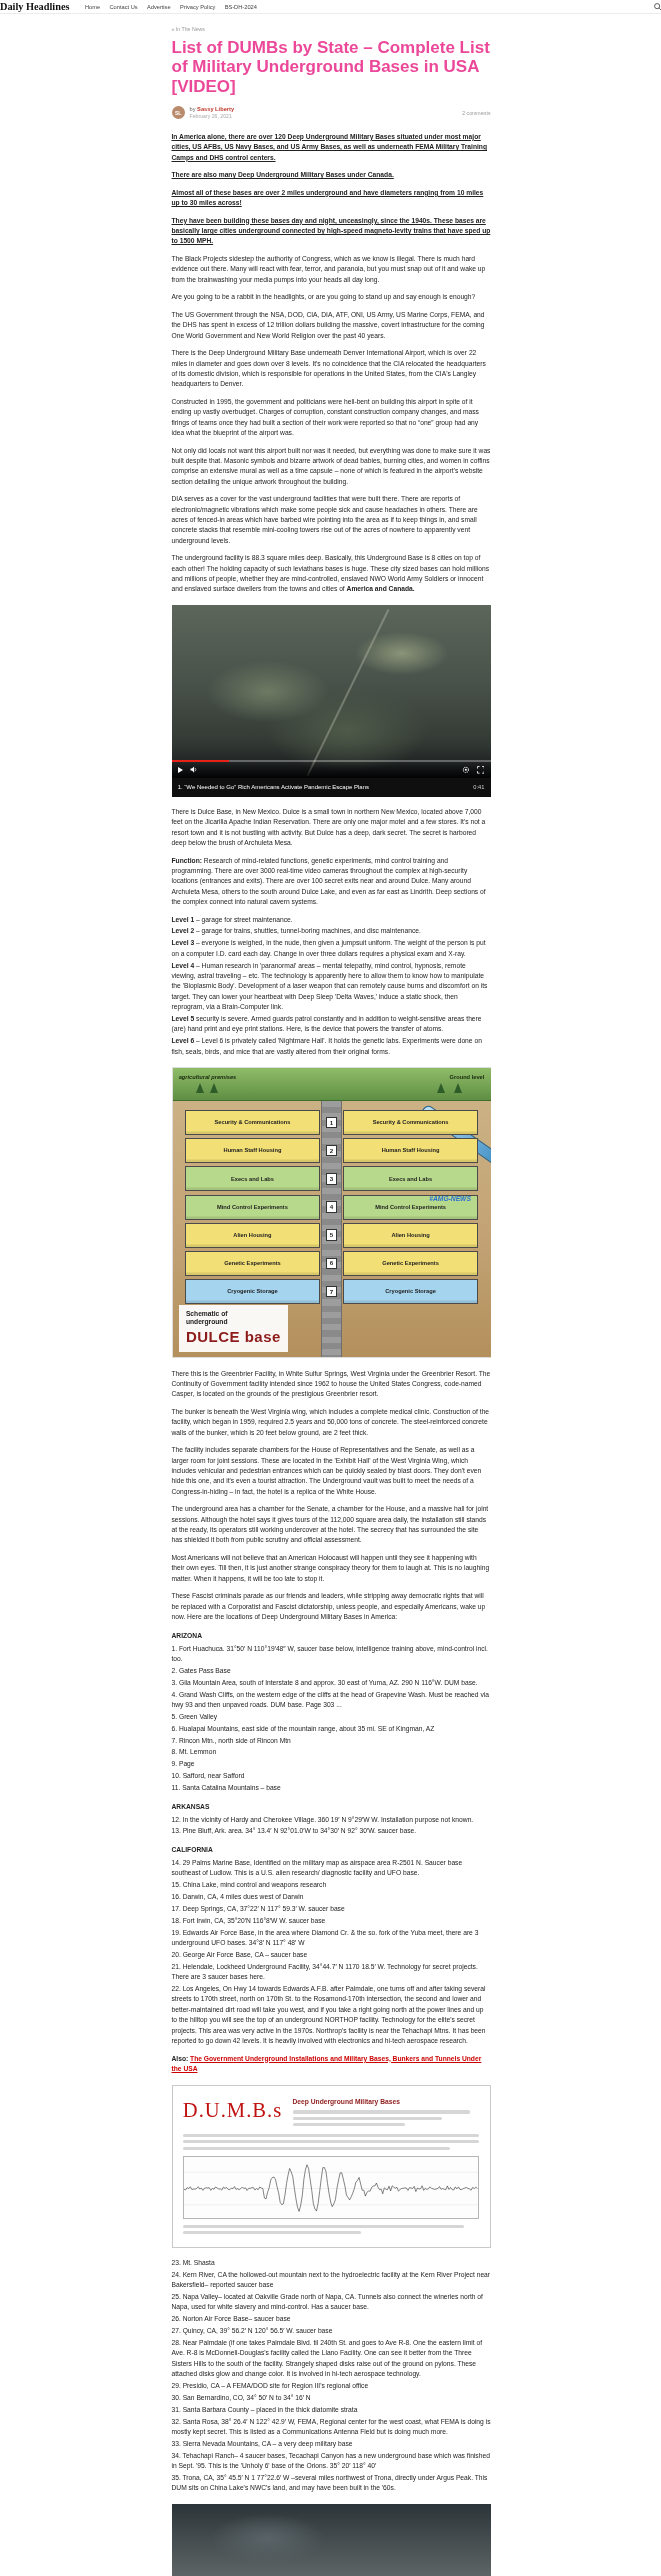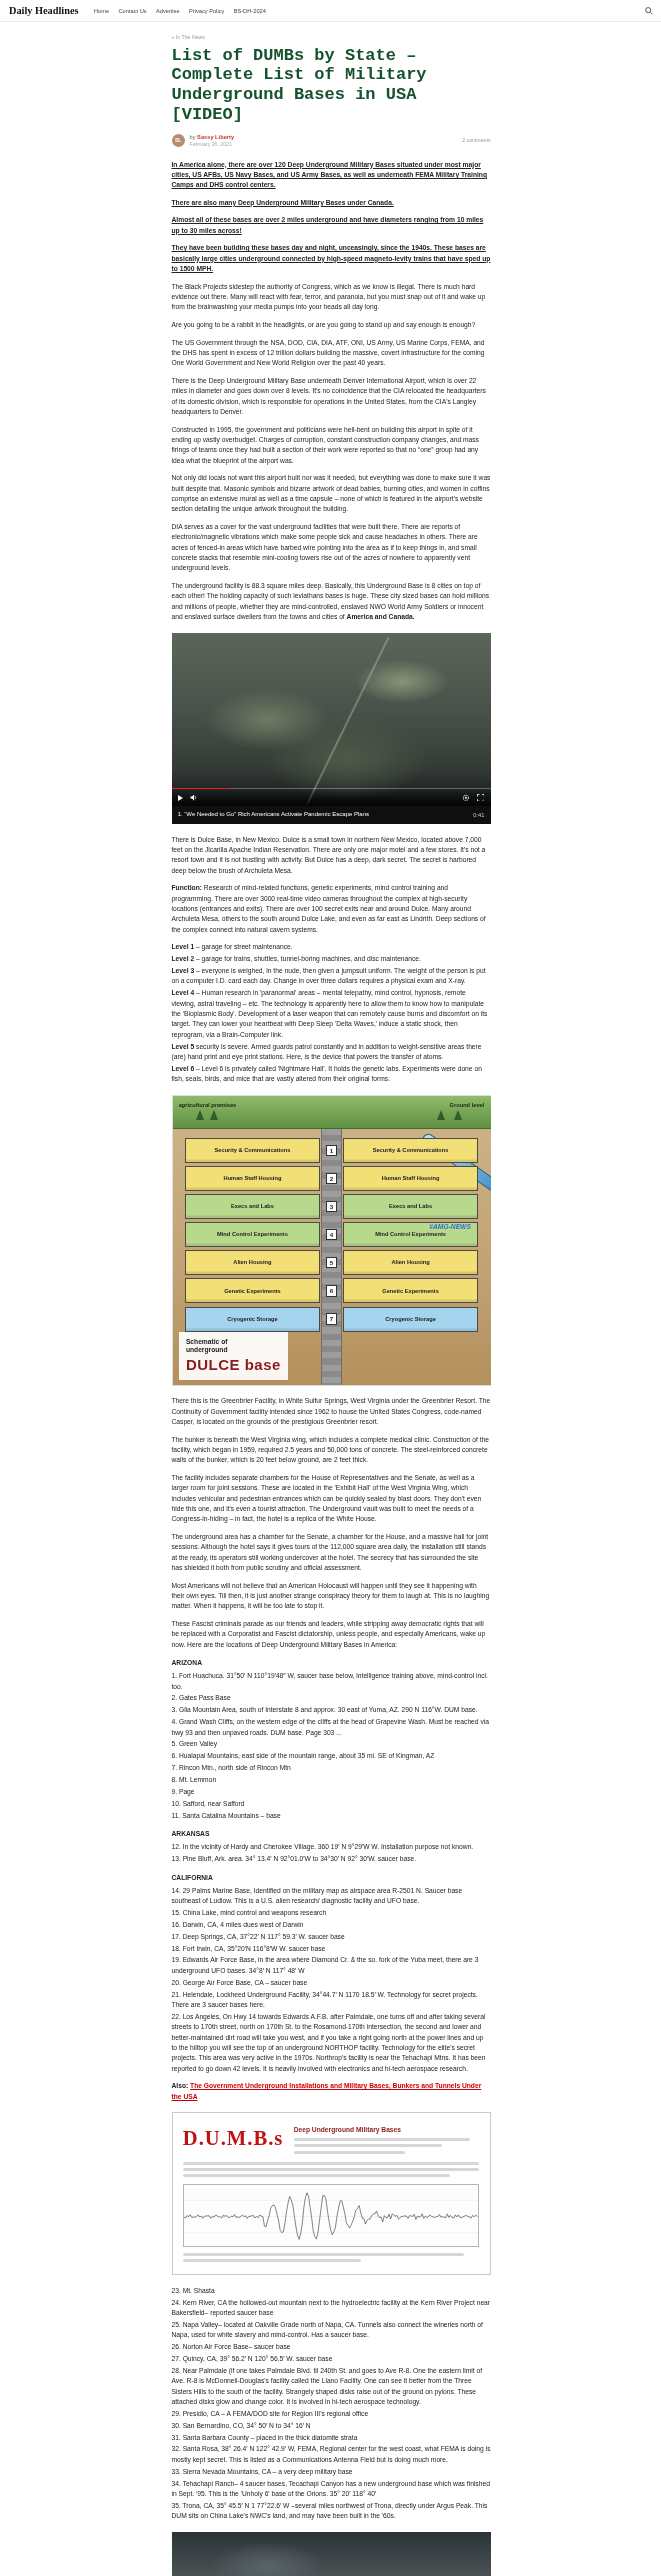--- a/index.html
+++ b/index.html
@@ -2,30 +2,30 @@
 <html style="font-size:8.2px"><head>
 <meta charset="utf-8">
 <style>
   * { margin:0; padding:0; box-sizing:border-box; }
   html,body { width:662px; }
   body { height:3091px; overflow:hidden; background:#fff; color:#222;
          font-family:"Liberation Sans", sans-serif; }
   .page { width:662px; height:3091px; overflow:hidden; position:relative; background:#fff; }
 
   
-  .site-header { display:flex; align-items:center; height:22px; padding:0 9px; border-bottom:0.5px solid #ececec; }
+  .site-header { display:flex; align-items:center; height:14px; padding:0 0; border-bottom:0.5px solid #ececec; }
   .logo { font-family:"Liberation Serif", serif; font-weight:bold; font-size:10.3px; color:#111; cursor:pointer; }
   .nav { display:flex; gap:9.3px; margin-left:15.5px; font-size:5.7px; color:#444; }
   .nav-item { cursor:pointer; }
   .search-btn { margin-left:auto; cursor:pointer; display:flex; align-items:center; }
 
   
   .container { width:319px; margin:0 auto; }
   .breadcrumb { font-size:5.2px; color:#9a9a9a; margin:12.4px 0 5.2px; cursor:pointer; }
-  h1.title { font-family:Liberation Mono, monospace; font-size:17px; line-height:1.16; font-weight:700; color:#14532d; margin:2.1px 0 9.3px; }
+  h1.title { font-family:Liberation Sans, sans-serif; font-size:17px; line-height:1.16; font-weight:700; color:#ec4899; margin:2.1px 0 9.3px; }
   .byline { display:flex; align-items:center; gap:4.6px; margin-bottom:12.4px; }
   .avatar { width:13.4px; height:13.4px; border-radius:50%; background:#b98a6b; color:#fff; font-size:5.2px; font-weight:bold;
             display:flex; align-items:center; justify-content:center; }
   .author-line { font-size:5.7px; color:#666; }
   .author-name { color:#c0392b; font-weight:bold; cursor:pointer; }
   .date { font-size:5.2px; color:#aaa; margin-top:1px; }
   .comments { margin-left:auto; font-size:5.2px; color:#999; cursor:pointer; }
 
   
   .article-body { font-size:6.7px; line-height:1.55; }
@@ -80,21 +80,21 @@
   .dl-num { width:11.3px; height:11.3px; margin:0 auto; background:#fff; border:0.5px solid #333; font-size:6.2px; font-weight:bold;
     display:flex; align-items:center; justify-content:center; }
   .schematic-caption { position:absolute; left:6.2px; bottom:5.2px; background:rgba(255,255,255,.93); padding:5.2px 7.2px;
     font-size:6.7px; font-weight:bold; color:#1a1a1a; line-height:1.25; }
   .dulce-name { font-size:15px; font-weight:800; color:#8e1b1b; letter-spacing:0.5px; margin-top:1.5px; }
   .watermark { position:absolute; right:19.6px; top:126px; color:#2b6fd4; font-weight:bold; font-style:italic; font-size:6.7px; }
 
   
   .dumbs-fig { margin:10.3px 0; border:0.5px solid #c9c9c9; background:#fff; padding:9.3px 10.3px; }
   .dumbs-head { display:flex; gap:10.3px; align-items:flex-start; margin-bottom:5.2px; }
-  .dumbs-title { font-family:"Liberation Serif", serif; font-size:20.6px; font-weight:700; color:#c11212; letter-spacing:1px; white-space:nowrap; }
+  .dumbs-title { font-family:"Liberation Serif", serif; font-size:20.6px; font-weight:400; color:#c11212; letter-spacing:1px; white-space:nowrap; }
   .dumbs-sub { flex:1; padding-top:2.1px; }
   .dumbs-subtitle { color:#8e1b1b; font-weight:bold; font-size:6.7px; margin-bottom:3.1px; }
   .tbar { height:3.1px; background:#d6d6d6; border-radius:1.5px; margin:3.1px 0; }
   .w60{width:60%} .w80{width:80%} .w90{width:90%} .w95{width:95%} .w100{width:100%}
   .seismo { display:block; width:100%; height:63px; border:0.5px solid #b5b5b5; background:#fdfdfd; margin:6.2px 0; }
 
   .bottom-img { width:319px; height:88px; margin-top:10.3px;
     background:
       radial-gradient(82px 36px at 30% 40%, #5a6468 0%, rgba(0,0,0,0) 70%),
       linear-gradient(180deg,#2b3438 0%, #50585a 60%, #6a6f6e 100%); }

